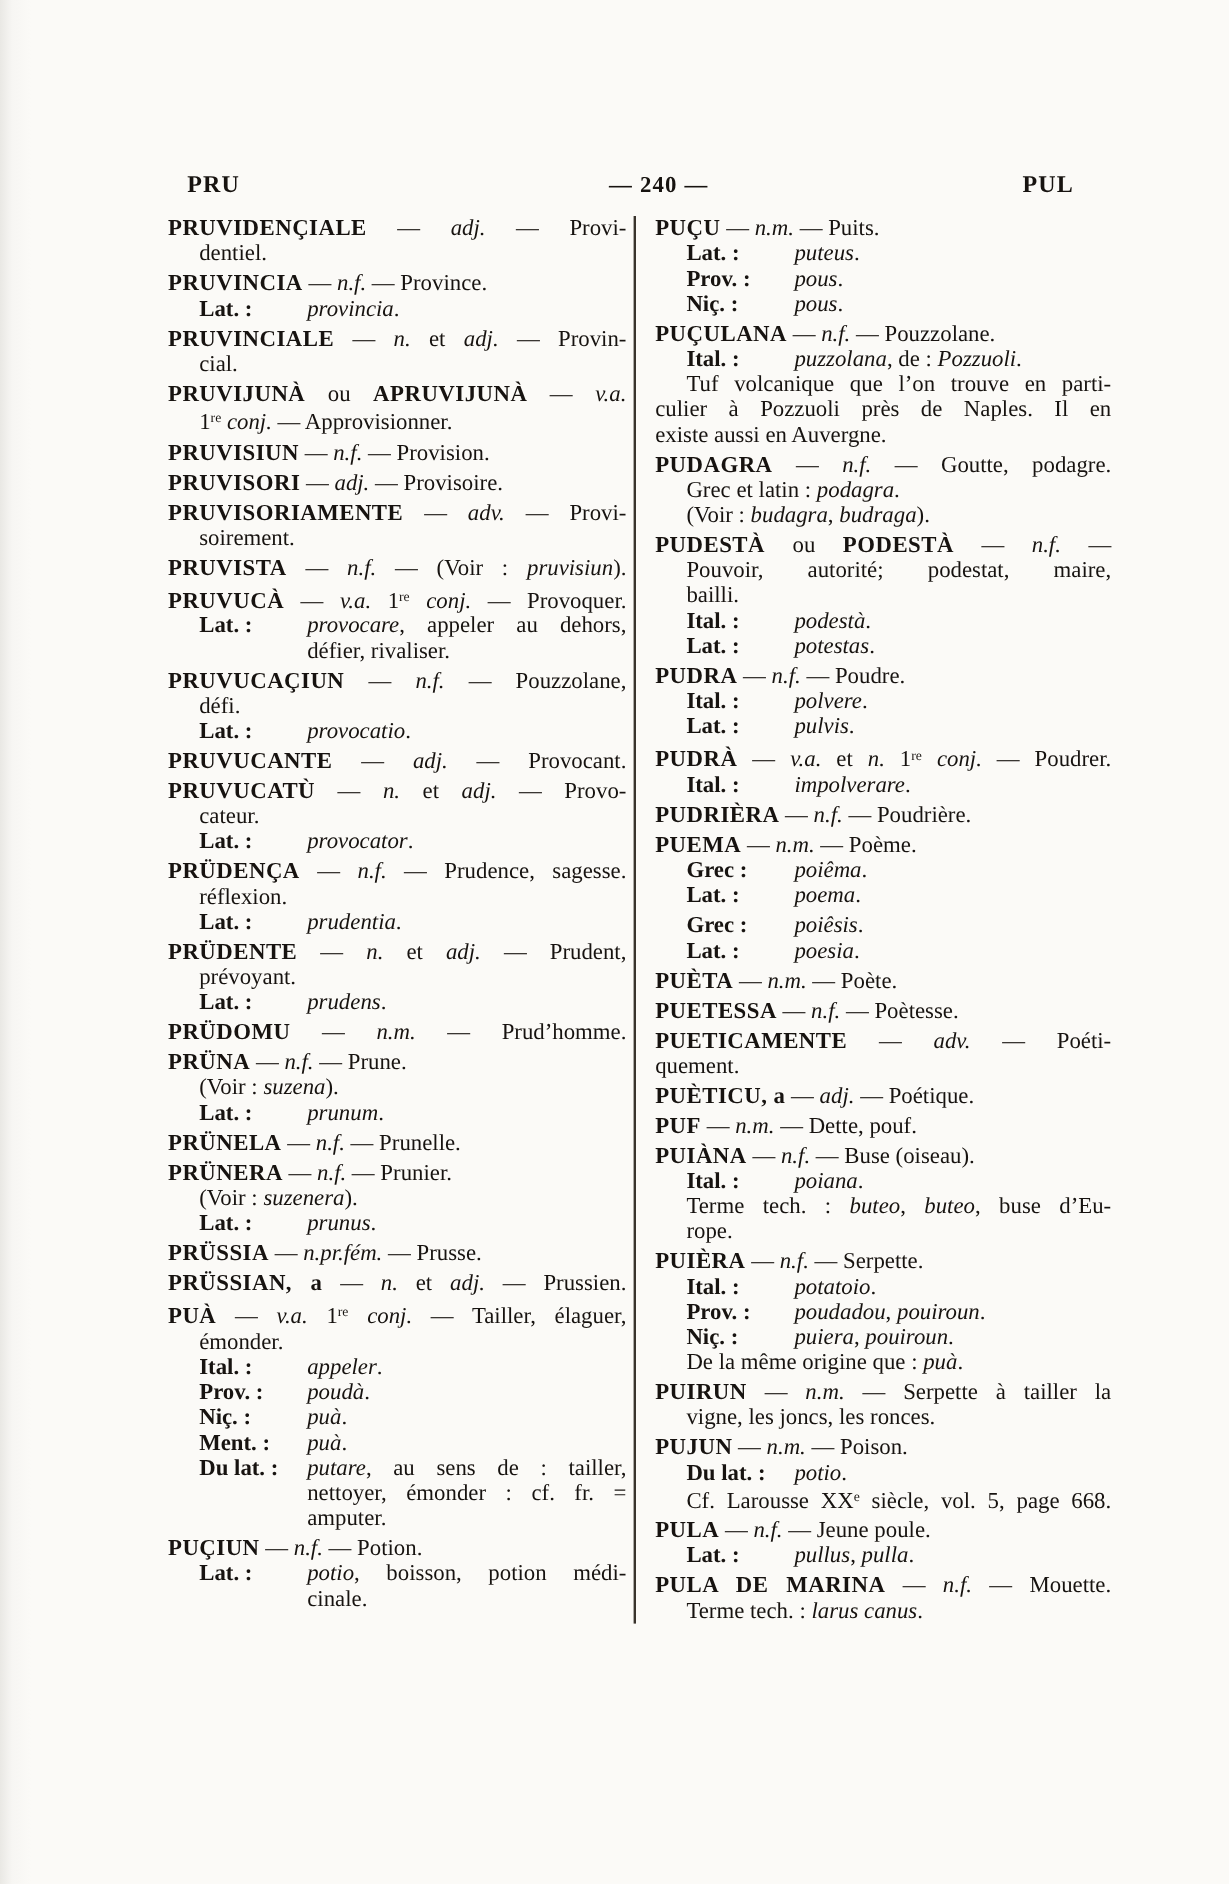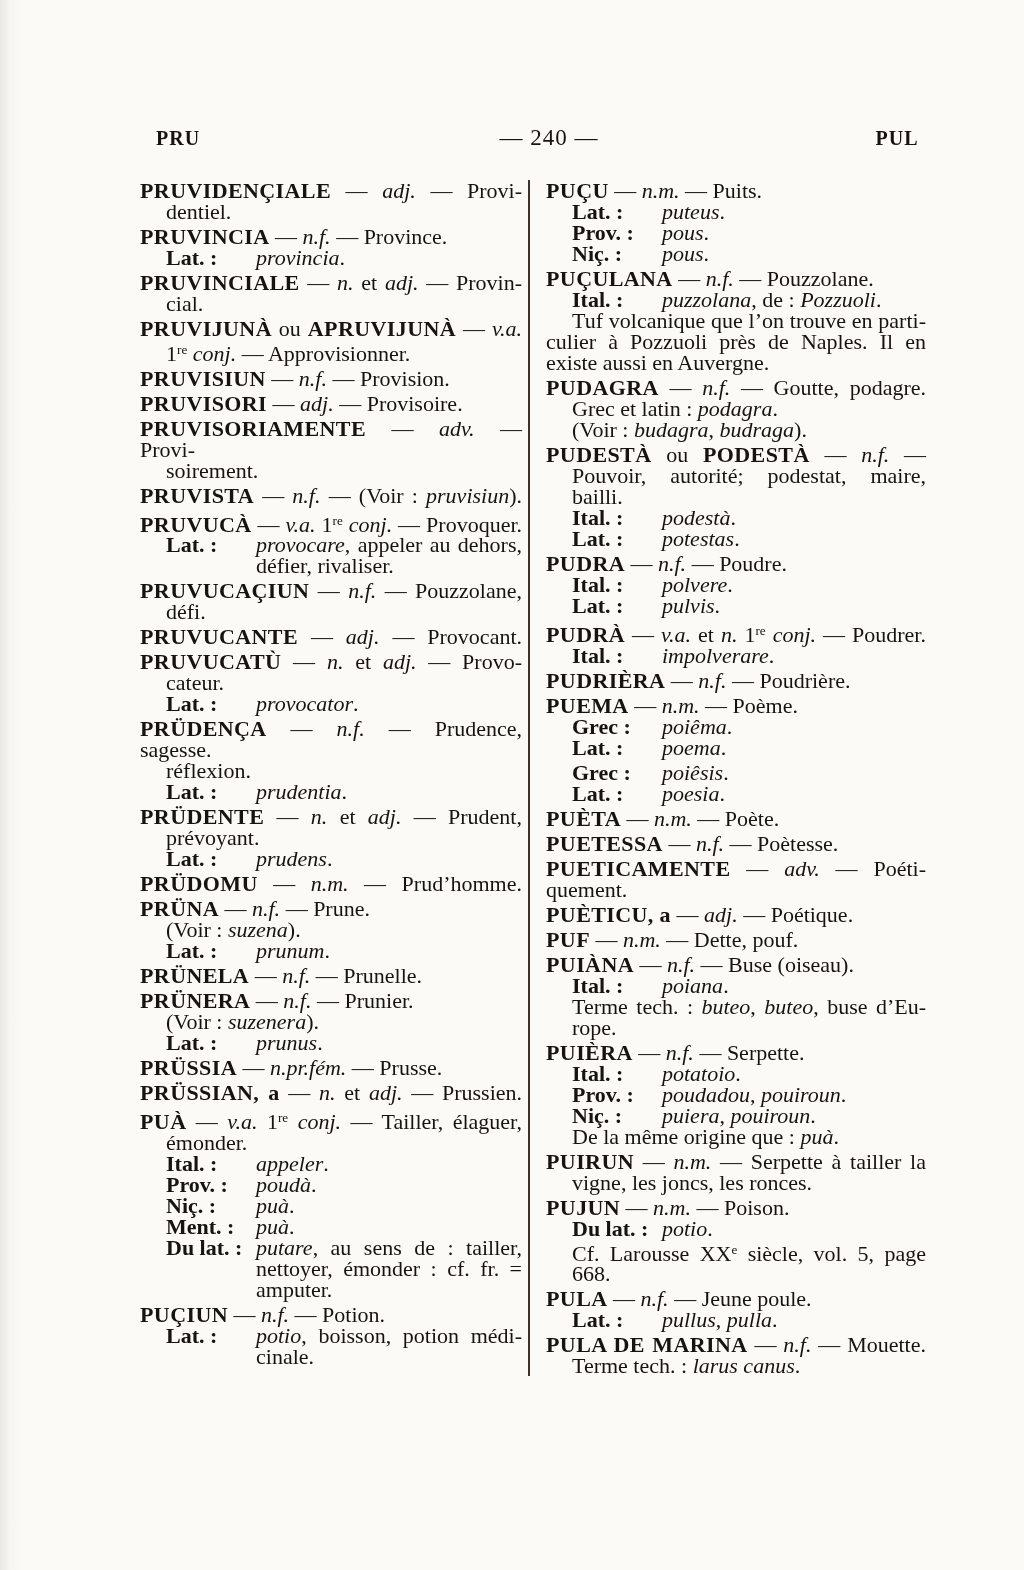--- a/index.html
+++ b/index.html
@@ -10,27 +10,27 @@
     font-family:"Liberation Serif","DejaVu Serif",serif;
     color:#171310;
     -webkit-font-smoothing:antialiased;
   }
   .running-head{
     position:absolute;top:126px;left:156px;width:786px;
     display:flex;align-items:baseline;
     font-size:20px;line-height:24px;
   }
   .rh-left,.rh-right{font-weight:bold;letter-spacing:1px;width:90px;}
-  .rh-right{text-align:center;}
-  .rh-center{flex:1;text-align:center;font-weight:normal;letter-spacing:1px;font-size:23px;}
+  .rh-right{text-align:left;margin-top:16px;}
+  .rh-center{flex:1;text-align:center;font-weight:bold;letter-spacing:1px;font-size:19px;}
   .page-body{
     position:absolute;top:180px;left:140px;width:786px;
     display:flex;align-items:stretch;
   }
-  .col{width:382px;font-size:22px;line-height:21px;}
+  .col{width:382px;font-size:19px;line-height:21px;}
   .col-right{width:380px;}
   .divider{width:2px;background:#39332c;margin-left:6px;margin-right:16px;}
   .entry{margin-top:4px;}
   .entry:first-child{margin-top:0;}
   .line{padding-left:0;}
   .line.ind1{padding-left:26px;}
   .line.ind2{padding-left:116px;}
   .line.just{text-align:justify;text-align-last:justify;}
   .lbl{display:inline-block;width:90px;text-align:left;text-align-last:auto;white-space:pre;font-weight:bold;}
   .b{font-weight:bold;letter-spacing:0.4px;}
@@ -79,20 +79,21 @@
         <div class="line ind0 just"><span class="b">PRUVISTA</span><span class="r"> — </span><span class="i">n.f.</span><span class="r"> — (Voir : </span><span class="i">pruvisiun</span><span class="r">).</span></div>
       </div>
       <div class="entry">
         <div class="line ind0 just"><span class="b">PRUVUCÀ</span><span class="r"> — </span><span class="i">v.a.</span><span class="r"> 1</span><span class="sup">re</span><span class="r"> </span><span class="i">conj.</span><span class="r"> — Provoquer.</span></div>
         <div class="line ind1 just"><span class="lbl">Lat. :</span><span class="i">provocare</span><span class="r">, appeler au dehors,</span></div>
         <div class="line ind2"><span class="r">défier, rivaliser.</span></div>
       </div>
       <div class="entry">
         <div class="line ind0 just"><span class="b">PRUVUCAÇIUN</span><span class="r"> — </span><span class="i">n.f.</span><span class="r"> — Pouzzolane,</span></div>
         <div class="line ind1"><span class="r">défi.</span></div>
+        <div class="line ind1"><span class="lbl">Lat. :</span><span class="i">provocatio</span><span class="r">.</span></div>
       </div>
       <div class="entry">
         <div class="line ind0 just"><span class="b">PRUVUCANTE</span><span class="r"> — </span><span class="i">adj.</span><span class="r"> — Provocant.</span></div>
       </div>
       <div class="entry">
         <div class="line ind0 just"><span class="b">PRUVUCATÙ</span><span class="r"> — </span><span class="i">n.</span><span class="r"> et </span><span class="i">adj.</span><span class="r"> — Provo-</span></div>
         <div class="line ind1"><span class="r">cateur.</span></div>
         <div class="line ind1"><span class="lbl">Lat. :</span><span class="i">provocator</span><span class="r">.</span></div>
       </div>
       <div class="entry">

